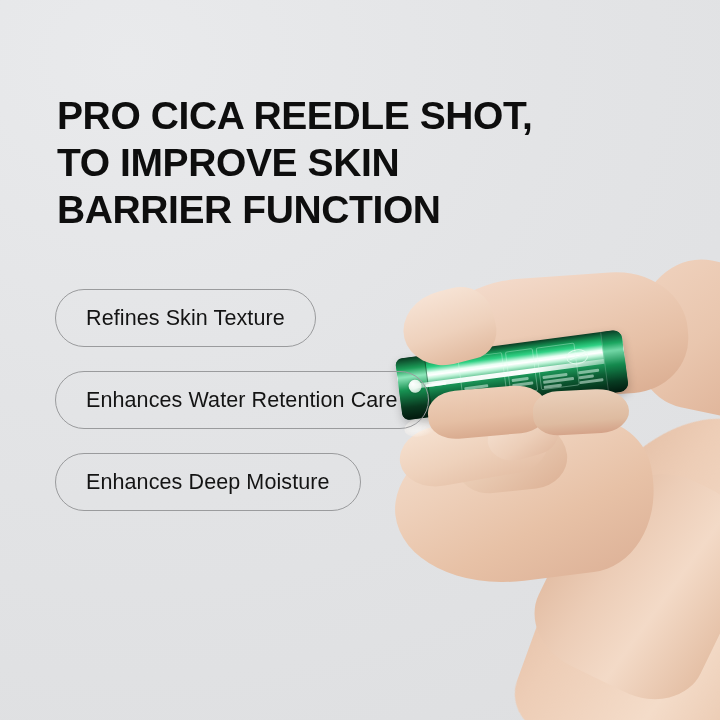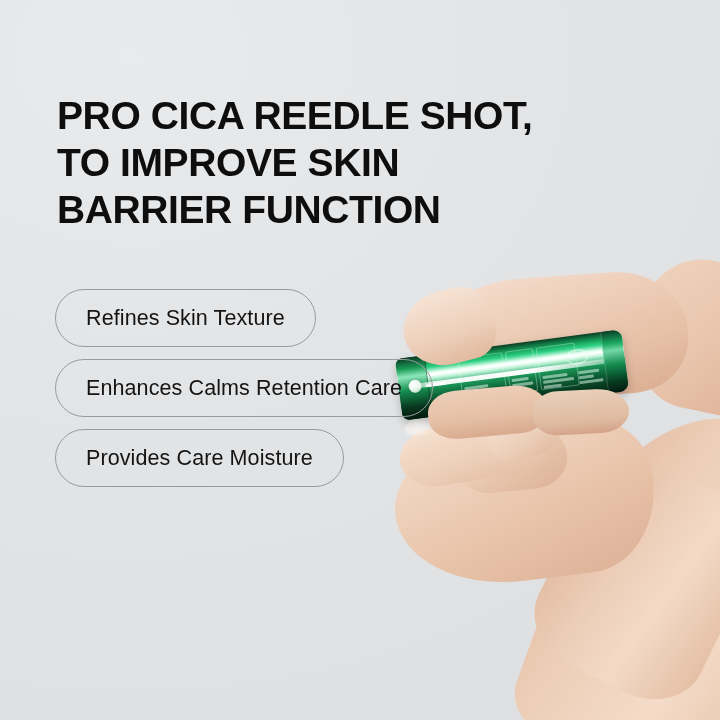--- a/index.html
+++ b/index.html
@@ -226,21 +226,21 @@
     text-transform:uppercase;
     white-space:pre-line;
   }
 
   .chips { position:absolute; left:55px; top:289px; }
   .chip {
     display:inline-flex;
     align-items:center;
     height:58px;
     padding:0 30px;
-    margin-bottom:12px;
+    margin-bottom:24px;
     border:1.3px solid #9a9b9d;
     border-radius:32px;
     background:transparent;
     color:#141414;
     font-size:21.5px;
     letter-spacing:.1px;
     white-space:nowrap;
   }
   .chip-row { display:block; }
 </style>
@@ -300,23 +300,23 @@
 BARRIER FUNCTION</h1>
 
   <div class="chips">
     <div class="chip-row">
       <div class="chip">
         <span>Refines Skin Texture</span>
       </div>
     </div>
     <div class="chip-row">
       <div class="chip">
-        <span>Enhances Calms Retention Care</span>
+        <span>Enhances Water Retention Care</span>
       </div>
     </div>
     <div class="chip-row">
       <div class="chip">
-        <span>Provides Care Moisture</span>
+        <span>Enhances Deep Moisture</span>
       </div>
     </div>
   </div>
 
 </div>
 
 </body></html>

